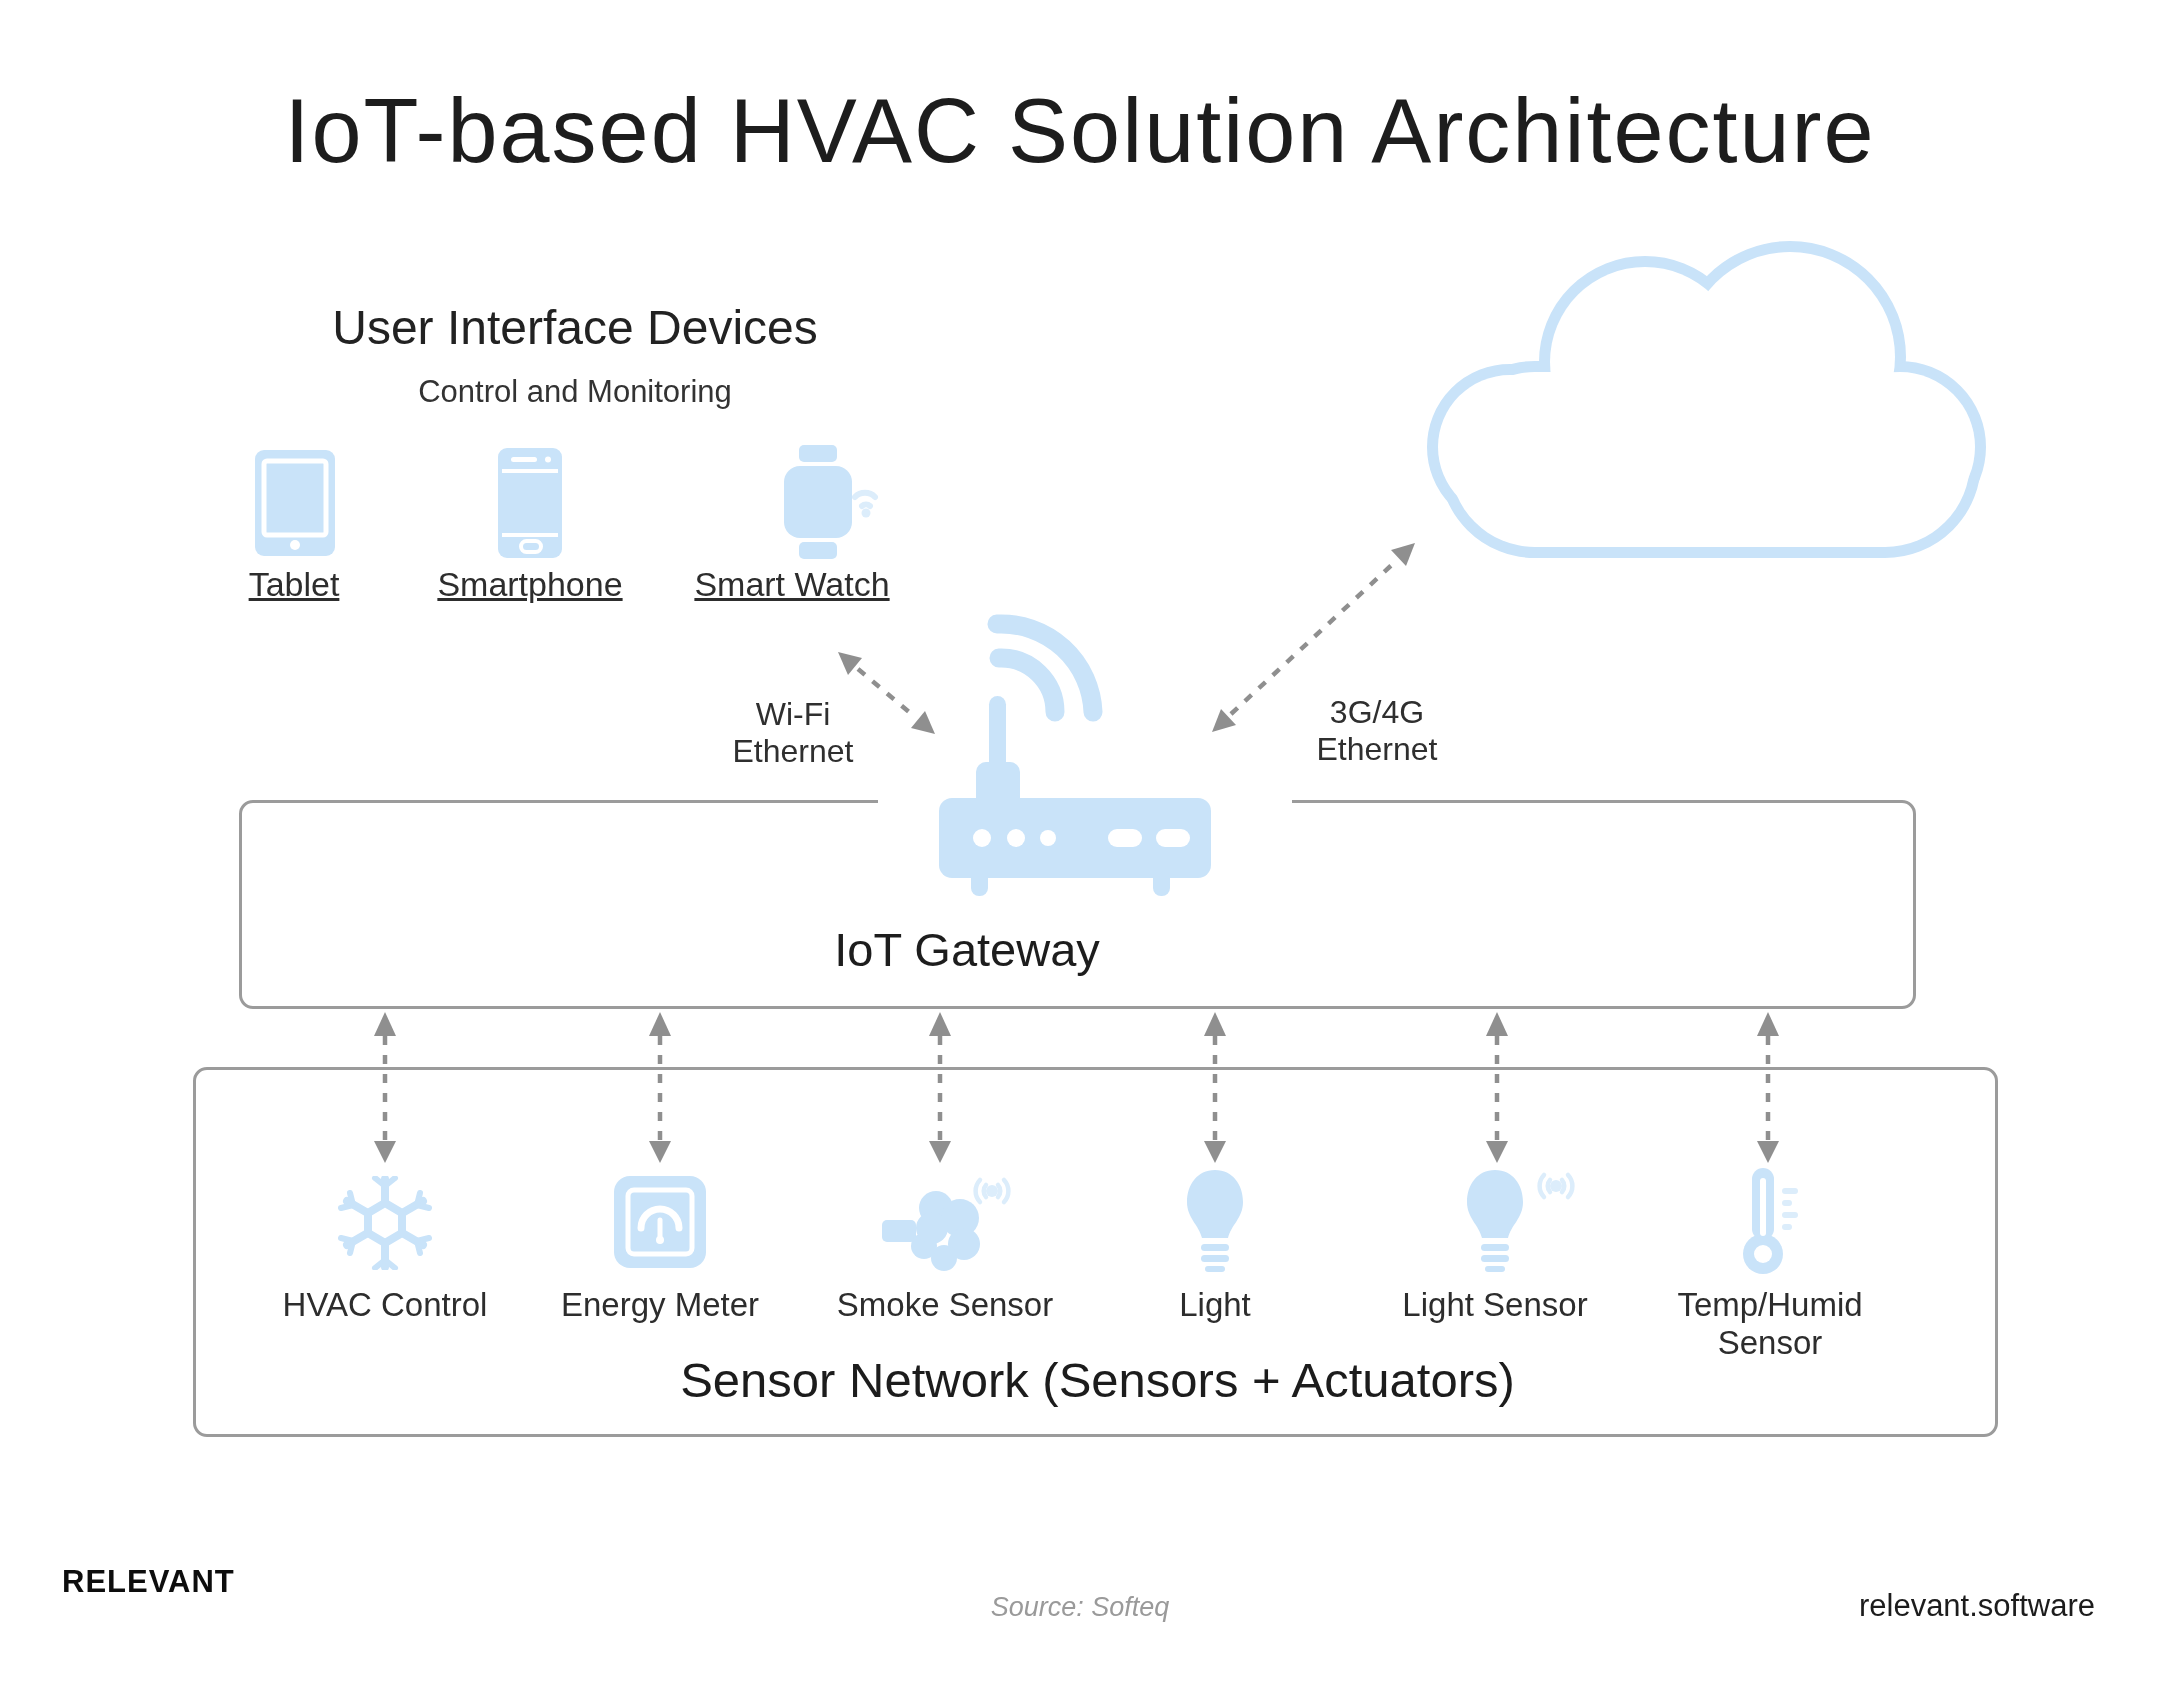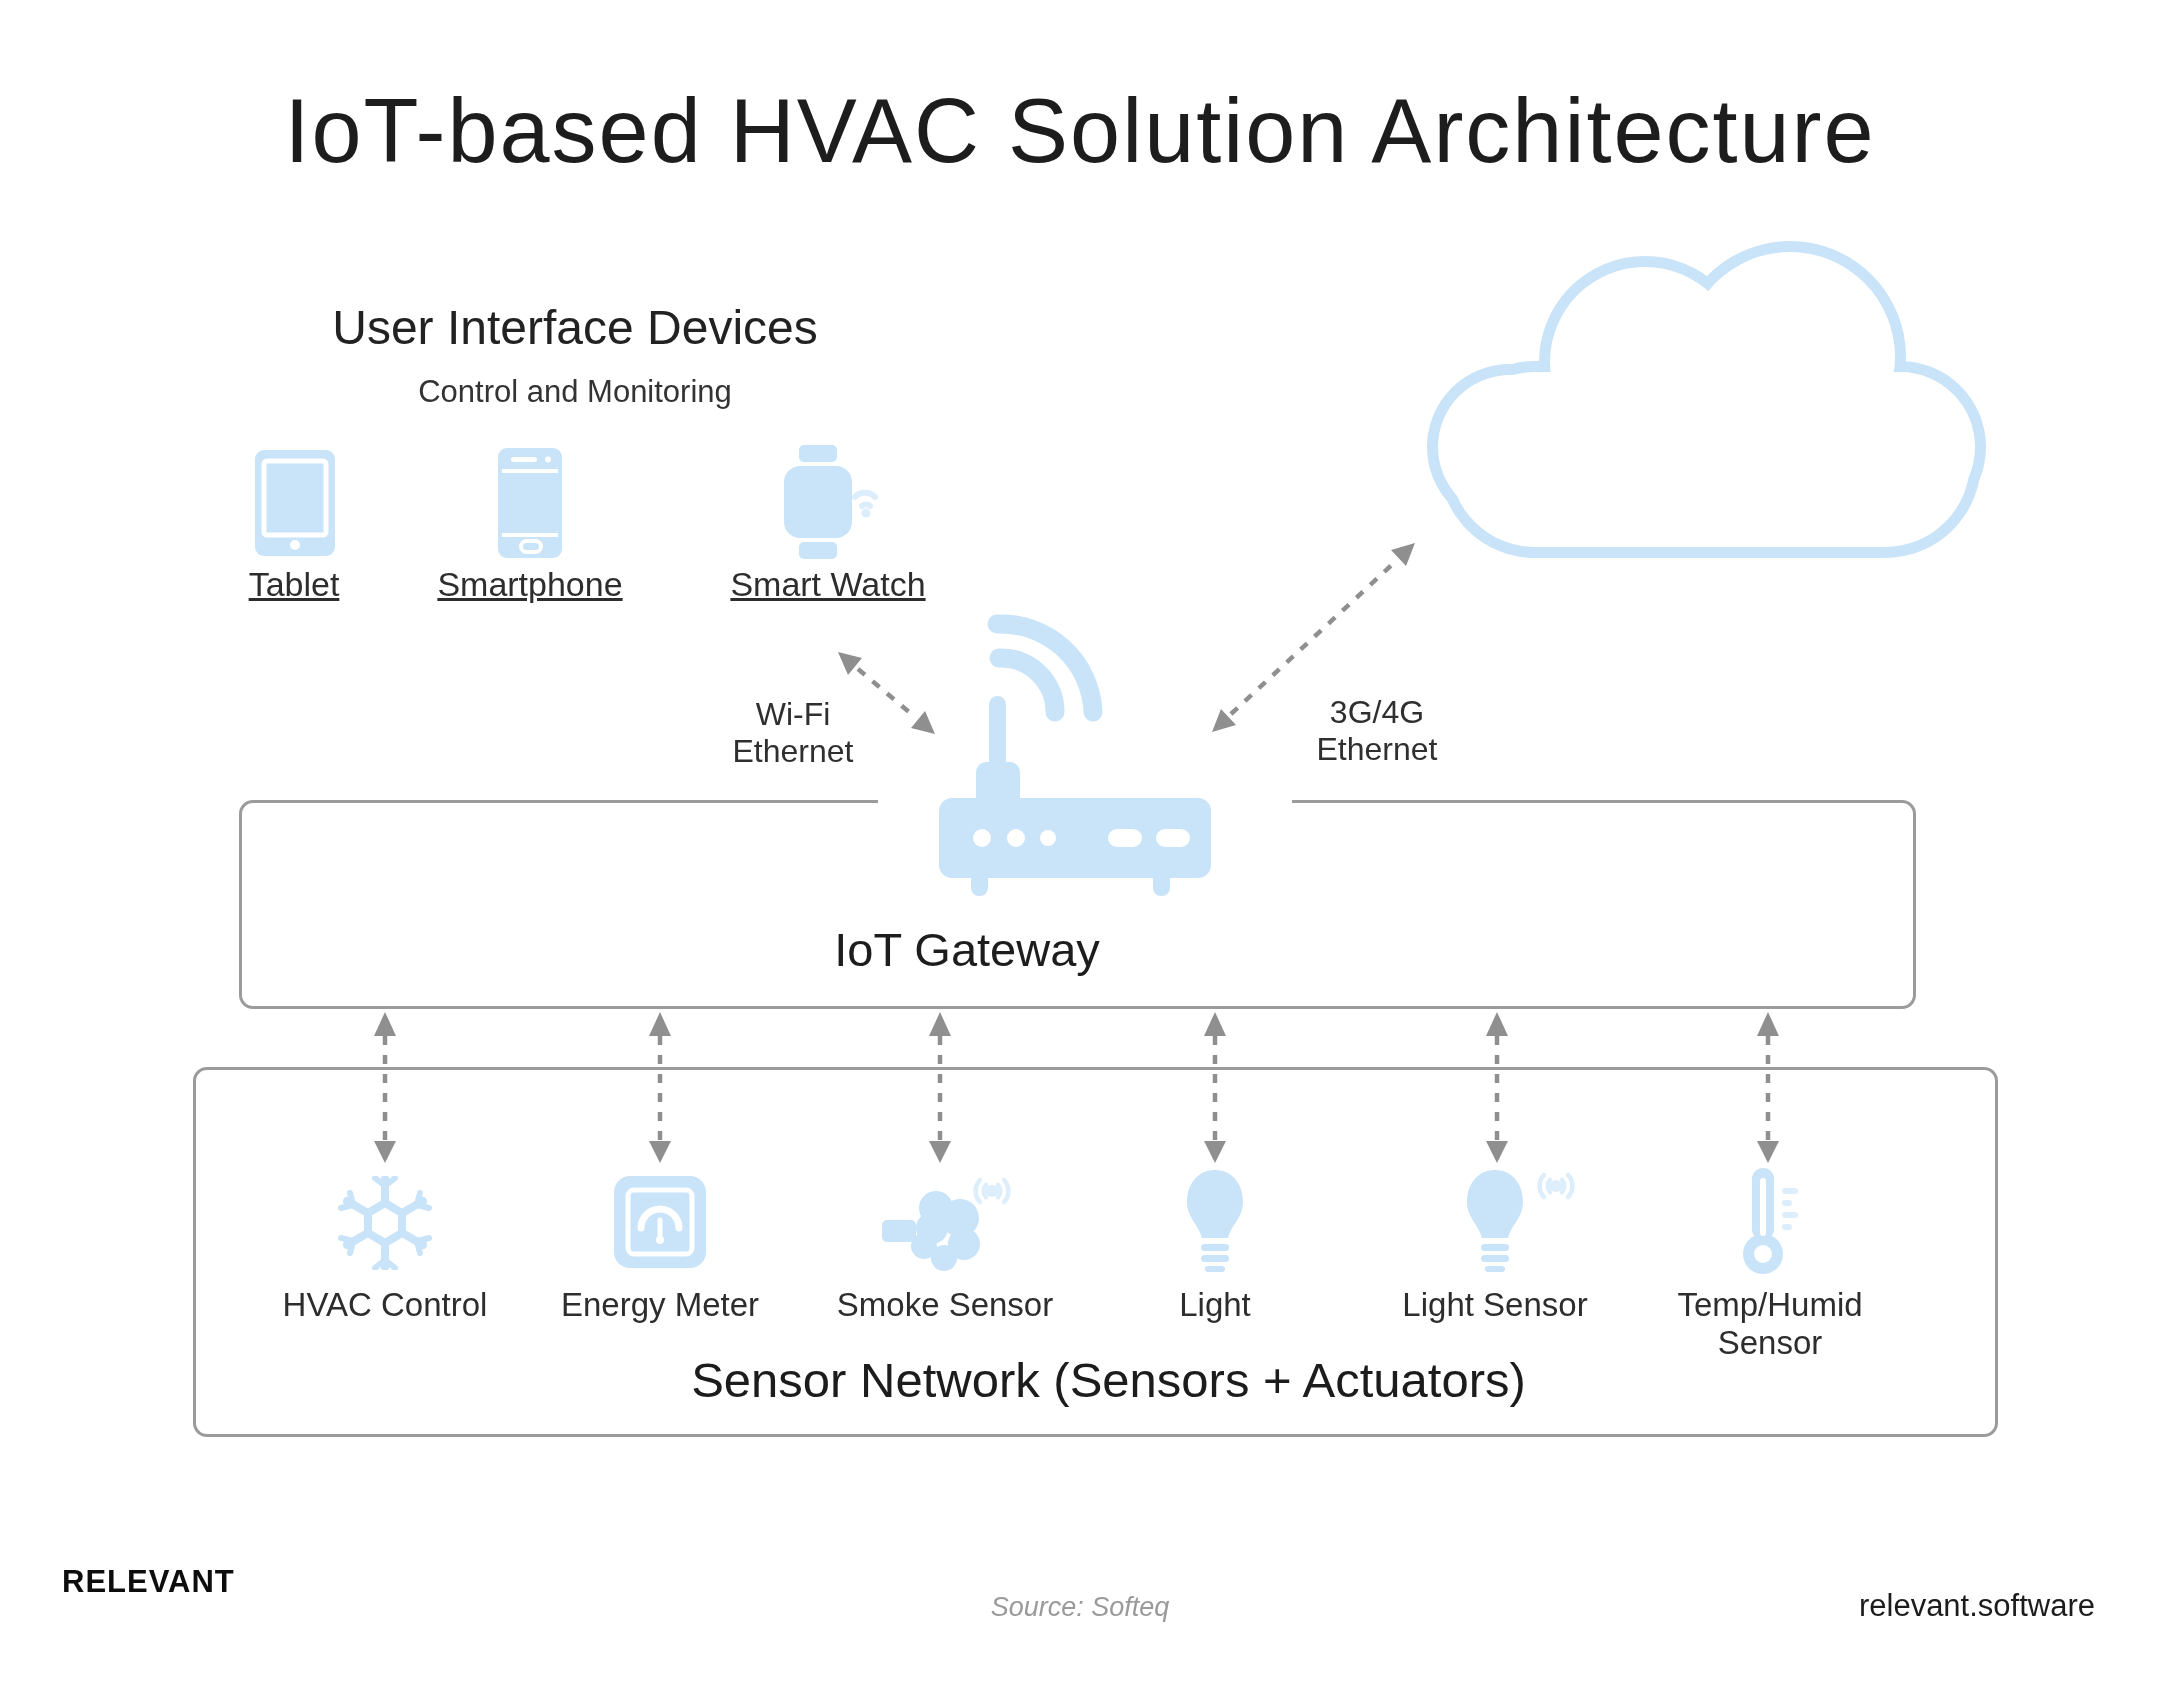--- a/index.html
+++ b/index.html
@@ -23,21 +23,21 @@
   .link-label { font-size:32px; line-height:37px; color:#2f2f2f; }
 
   .gateway-box { left:239px; top:800px; width:1677px; height:209px;
     border:3px solid #9b9b9b; border-radius:14px; background:#fff; z-index:1; }
   .gateway-gap { left:878px; top:795px; width:414px; height:13px; background:#fff; z-index:2; }
   .gateway-label { left:239px; top:922px; width:1456px; font-size:47px; color:#1d1d1d; z-index:4; }
 
   .sensor-box { left:193px; top:1067px; width:1805px; height:370px;
     border:3px solid #9b9b9b; border-radius:14px; background:#fff; z-index:1; }
   .sensor-label { top:1286px; font-size:33px; line-height:38px; color:#2d2d2d; z-index:4; }
-  .sensors-title { left:206px; top:1352px; width:1805px; font-size:49px; color:#1c1c1c; z-index:4; }
+  .sensors-title { left:195px; top:1352px; width:1805px; font-size:49px; color:#1c1c1c; z-index:4; }
 
   .footer-brand { left:62px; top:1564px; font-size:31px; font-weight:700; letter-spacing:1px; color:#0d0d0d; }
   .footer-source { left:0; right:0; top:1592px; text-align:center; font-style:italic; font-size:27px; color:#9a9a9a; }
   .footer-site { right:65px; top:1588px; font-size:31px; color:#1c1c1c; }
 
   .icon { z-index:3; }
   svg { display:block; }
   .arrows { left:0; top:0; z-index:5; pointer-events:none; }
 </style>
 </head>
@@ -70,21 +70,21 @@
   <svg class="abs icon" style="left:775px;top:445px" width="112" height="114" viewBox="0 0 112 114">
     <rect x="24" y="0" width="38" height="17" rx="5" fill="#c9e3f9"></rect>
     <rect x="24" y="97" width="38" height="17" rx="5" fill="#c9e3f9"></rect>
     <rect x="9" y="21" width="68" height="72" rx="16" fill="#c9e3f9"></rect>
     <g stroke="#dcedfb" stroke-width="6" fill="none" stroke-linecap="round">
       <path d="M 80 52 A 14 14 0 0 1 100 52"></path>
       <path d="M 87 61 A 6 6 0 0 1 95 61"></path>
     </g>
     <circle cx="91" cy="68" r="4.5" fill="#dcedfb"></circle>
   </svg>
-  <div class="abs dev-label ctr" style="left:708px;width:240px">Smart Watch</div>
+  <div class="abs dev-label ctr" style="left:672px;width:240px">Smart Watch</div>
 
   <svg class="abs icon" style="left:1395px;top:222px" width="620" height="345" viewBox="0 0 620 345">
     <g fill="none" stroke="#c9e3f9" stroke-width="22">
       <circle cx="115" cy="225" r="72"></circle>
       <circle cx="250" cy="140" r="95"></circle>
       <circle cx="395" cy="135" r="105"></circle>
       <circle cx="505" cy="225" r="75"></circle>
       <rect x="55" y="150" width="520" height="175" rx="85"></rect>
     </g>
     <g fill="#ffffff" stroke="none">

